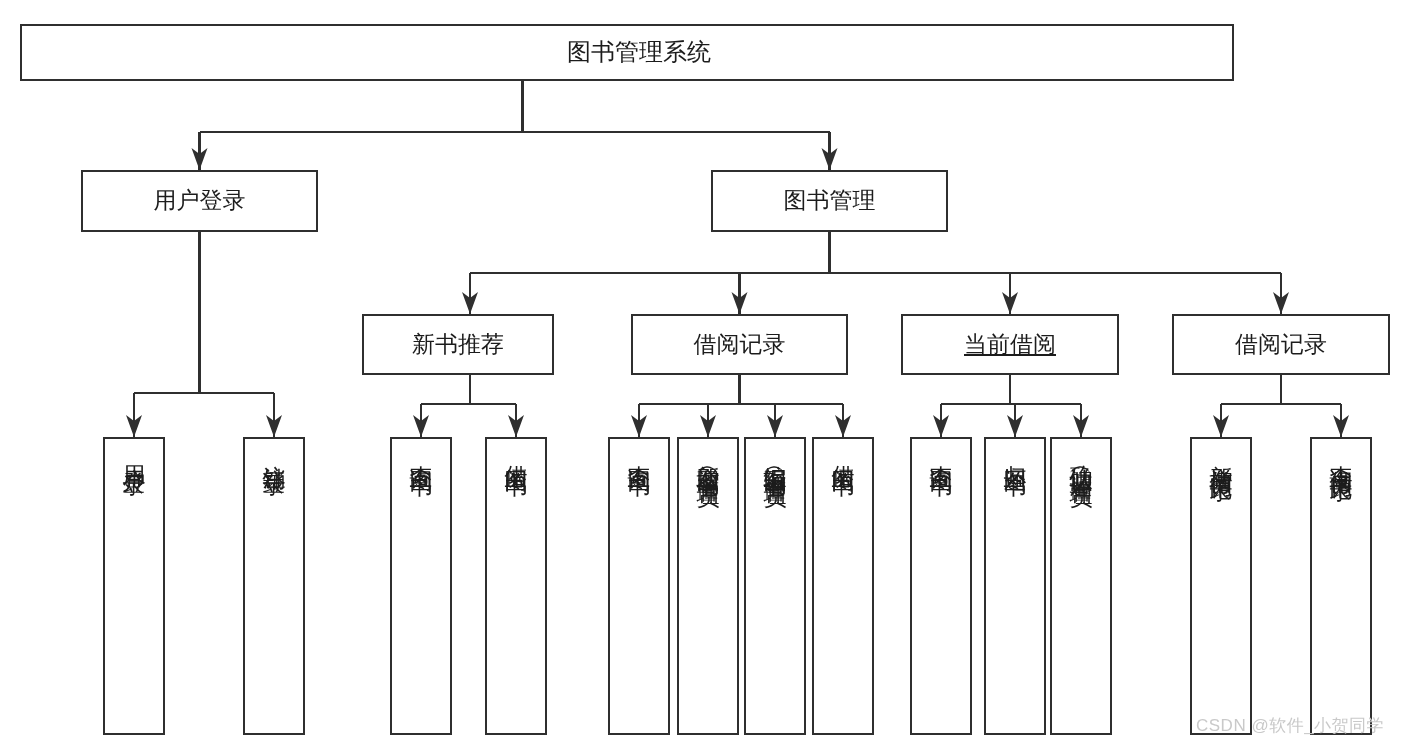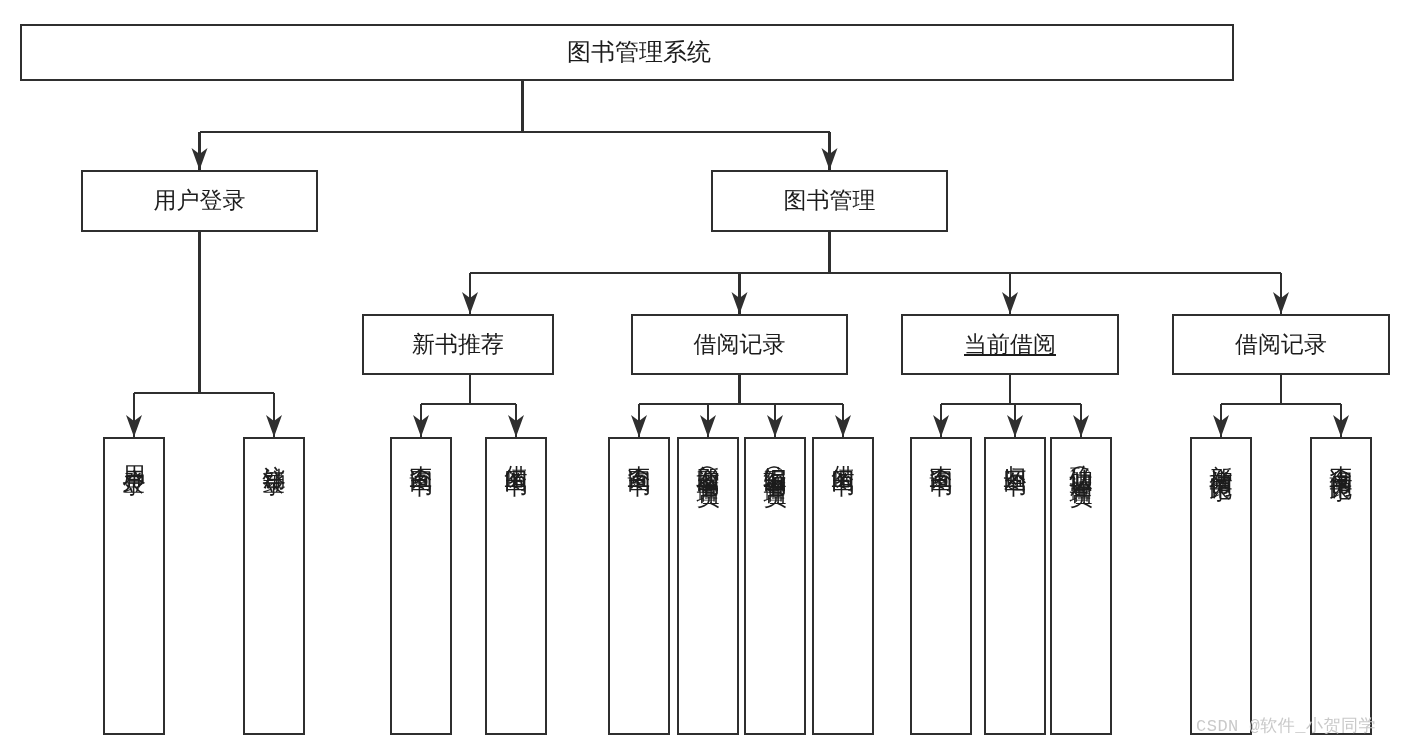--- a/index.html
+++ b/index.html
@@ -58,21 +58,21 @@
     letter-spacing: 3px;
     white-space: nowrap;
   }
   .node.title .node-label { font-size: 24px; }
   .watermark {
     position: absolute;
     color: #c9c9c9;
     font-size: 17px;
     white-space: nowrap;
     letter-spacing: 0.5px;
-    font-family: Liberation Mono, monospace;
+    font-family: Liberation Sans, sans-serif;
     text-align: center;
   }
 </style>
 </head>
 <body>
 
 <div id="diagram-root">
   <svg class="connectors" id="connector-layer" viewBox="0 0 1405 747" xmlns="http://www.w3.org/2000/svg">
       <line x1="522.5" y1="68" x2="522.5" y2="132" stroke="#2f2f2f" stroke-width="2.6" shape-rendering="crispEdges"></line>
       <line x1="199.5" y1="132" x2="829.5" y2="132" stroke="#2f2f2f" stroke-width="2.6" shape-rendering="crispEdges"></line>

